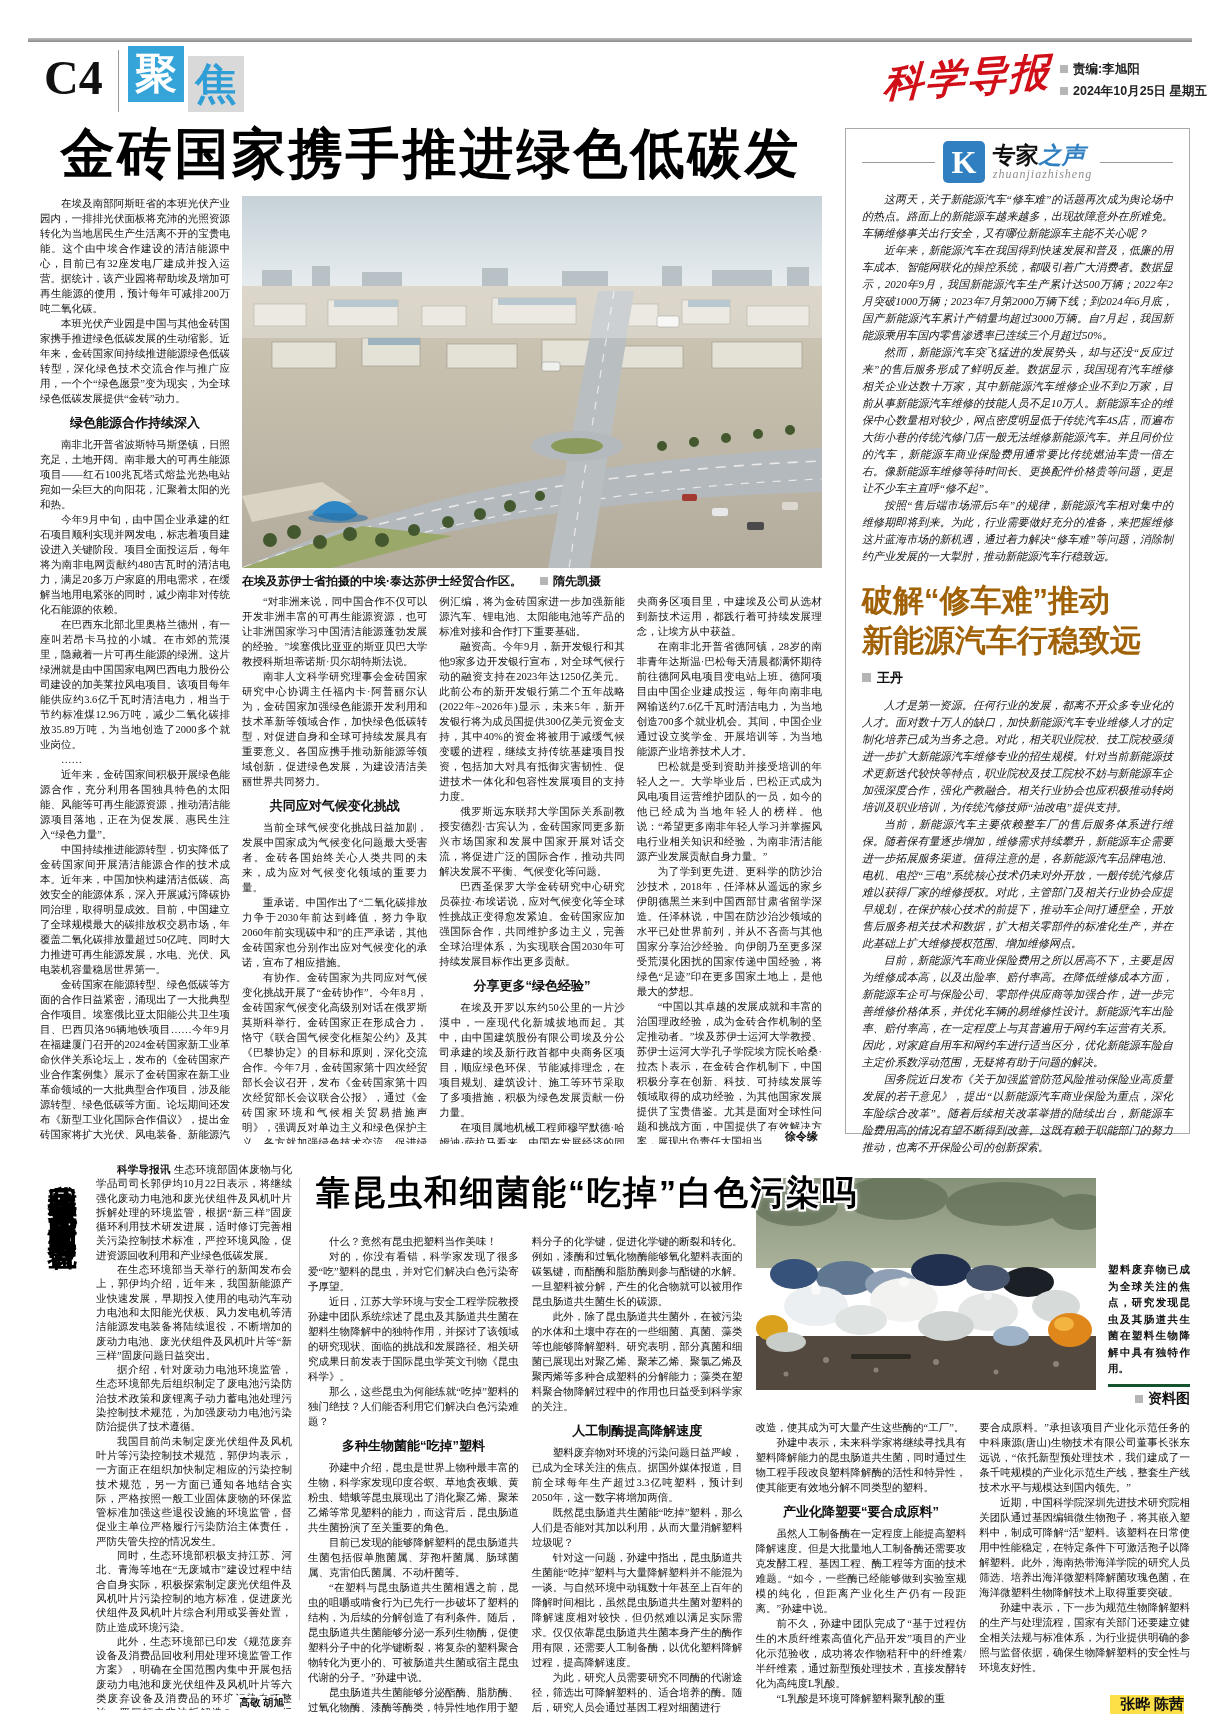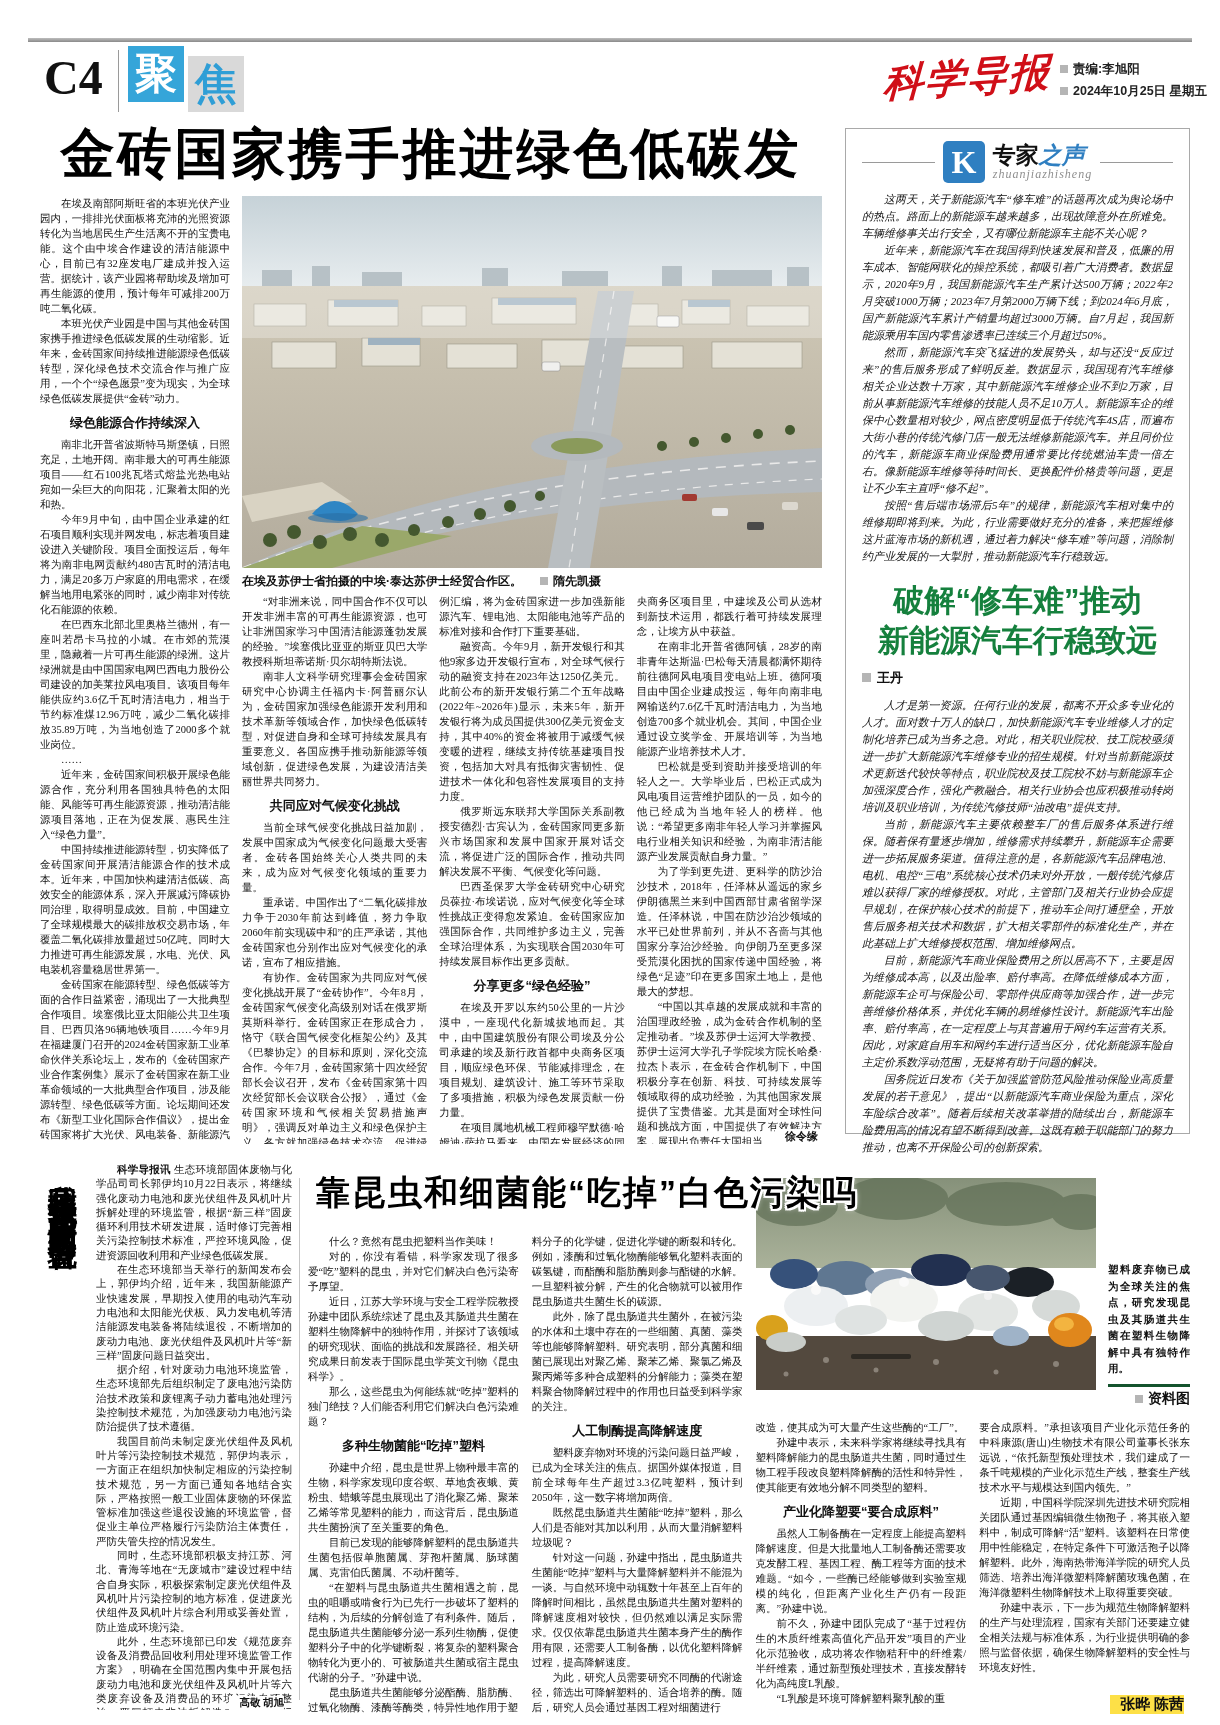--- a/index.html
+++ b/index.html
@@ -56,22 +56,22 @@
            border:1px solid #a9a9a9;box-sizing:border-box;padding:10px 16px 0;background:#fff;}
   .sb-header{display:flex;align-items:center;gap:8px;margin:2px 0 8px;}
   .sb-line{flex:1;height:1px;background:#9a9a9a;}
   .sb-logo{width:42px;height:42px;flex:0 0 42px;background:#2f7fc1;color:#fff;border-radius:5px;
            display:flex;align-items:center;justify-content:center;
            font-family:"Liberation Serif",serif;font-weight:900;font-size:32px;}
   .sb-kicker{font-family:"Liberation Sans",sans-serif;font-weight:900;font-size:23px;line-height:24px;}
   .sb-kicker .blue{color:#2f7fc1;font-style:italic;}
   .sb-pinyin{font-style:italic;font-size:12px;color:#8e8e8e;letter-spacing:1px;}
   .sb-paras{font-style:italic;font-size:11px;line-height:17px;}
-  .sb-art-title{text-align:center;font-family:"Liberation Sans",sans-serif;font-weight:900;
-                font-size:31px;line-height:40px;margin:16px 0 8px;color:#15803d;}
+  .sb-art-title{text-align:left;font-family:"Liberation Sans",sans-serif;font-weight:900;
+                font-size:31px;line-height:40px;margin:16px 0 8px;color:#a16207;}
   .sb-byline{text-align:left;font-weight:700;font-size:13px;margin:2px 0 10px;}
   .sb-byline::before{content:"";display:inline-block;width:9px;height:9px;background:#b5b5b5;margin-right:6px;}
 
   
   .bl-art{position:absolute;left:40px;top:1162px;width:252px;height:548px;display:flex;gap:10px;}
   .bl-title{width:46px;writing-mode:vertical-rl;font-family:"Liberation Sans",sans-serif;
             font-weight:900;font-size:29px;line-height:46px;letter-spacing:3px;color:#000;}
   .bl-text{flex:1;overflow:hidden;position:relative;font-size:10.5px;line-height:14.3px;}
   .bl-byline{position:absolute;right:8px;bottom:0;background:#fff;font-weight:700;
              font-size:10.5px;padding-left:10px;}

